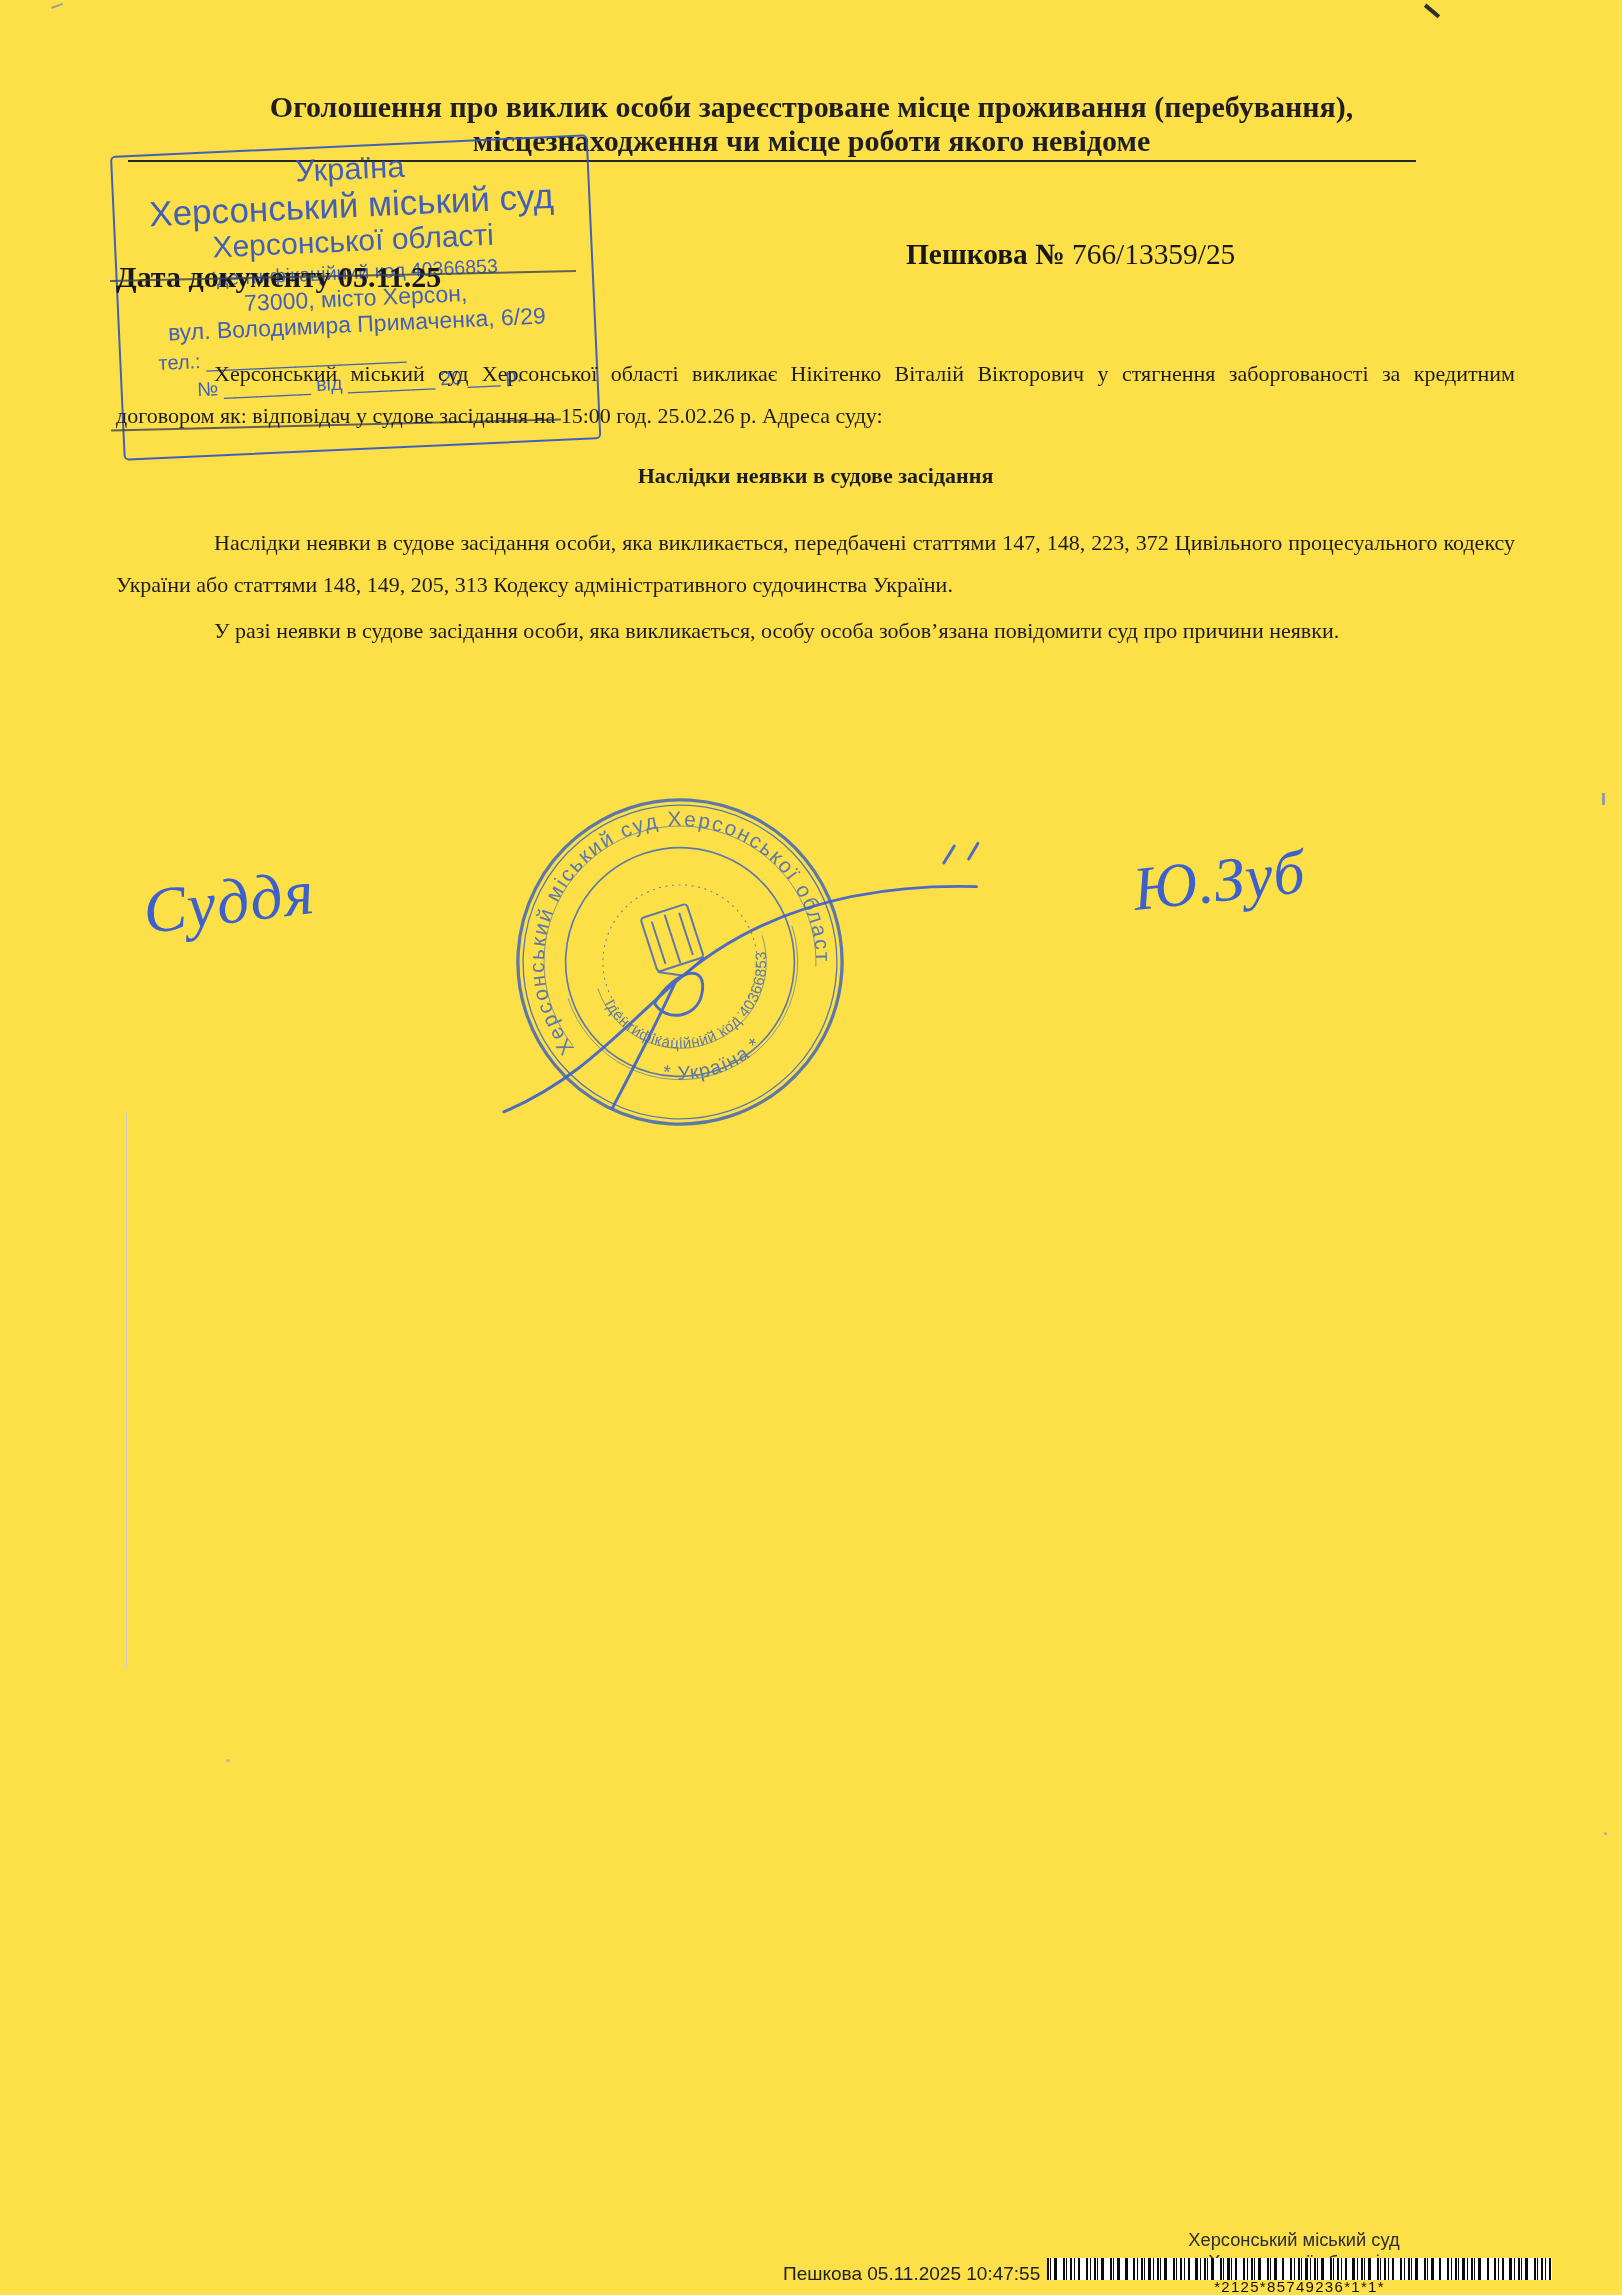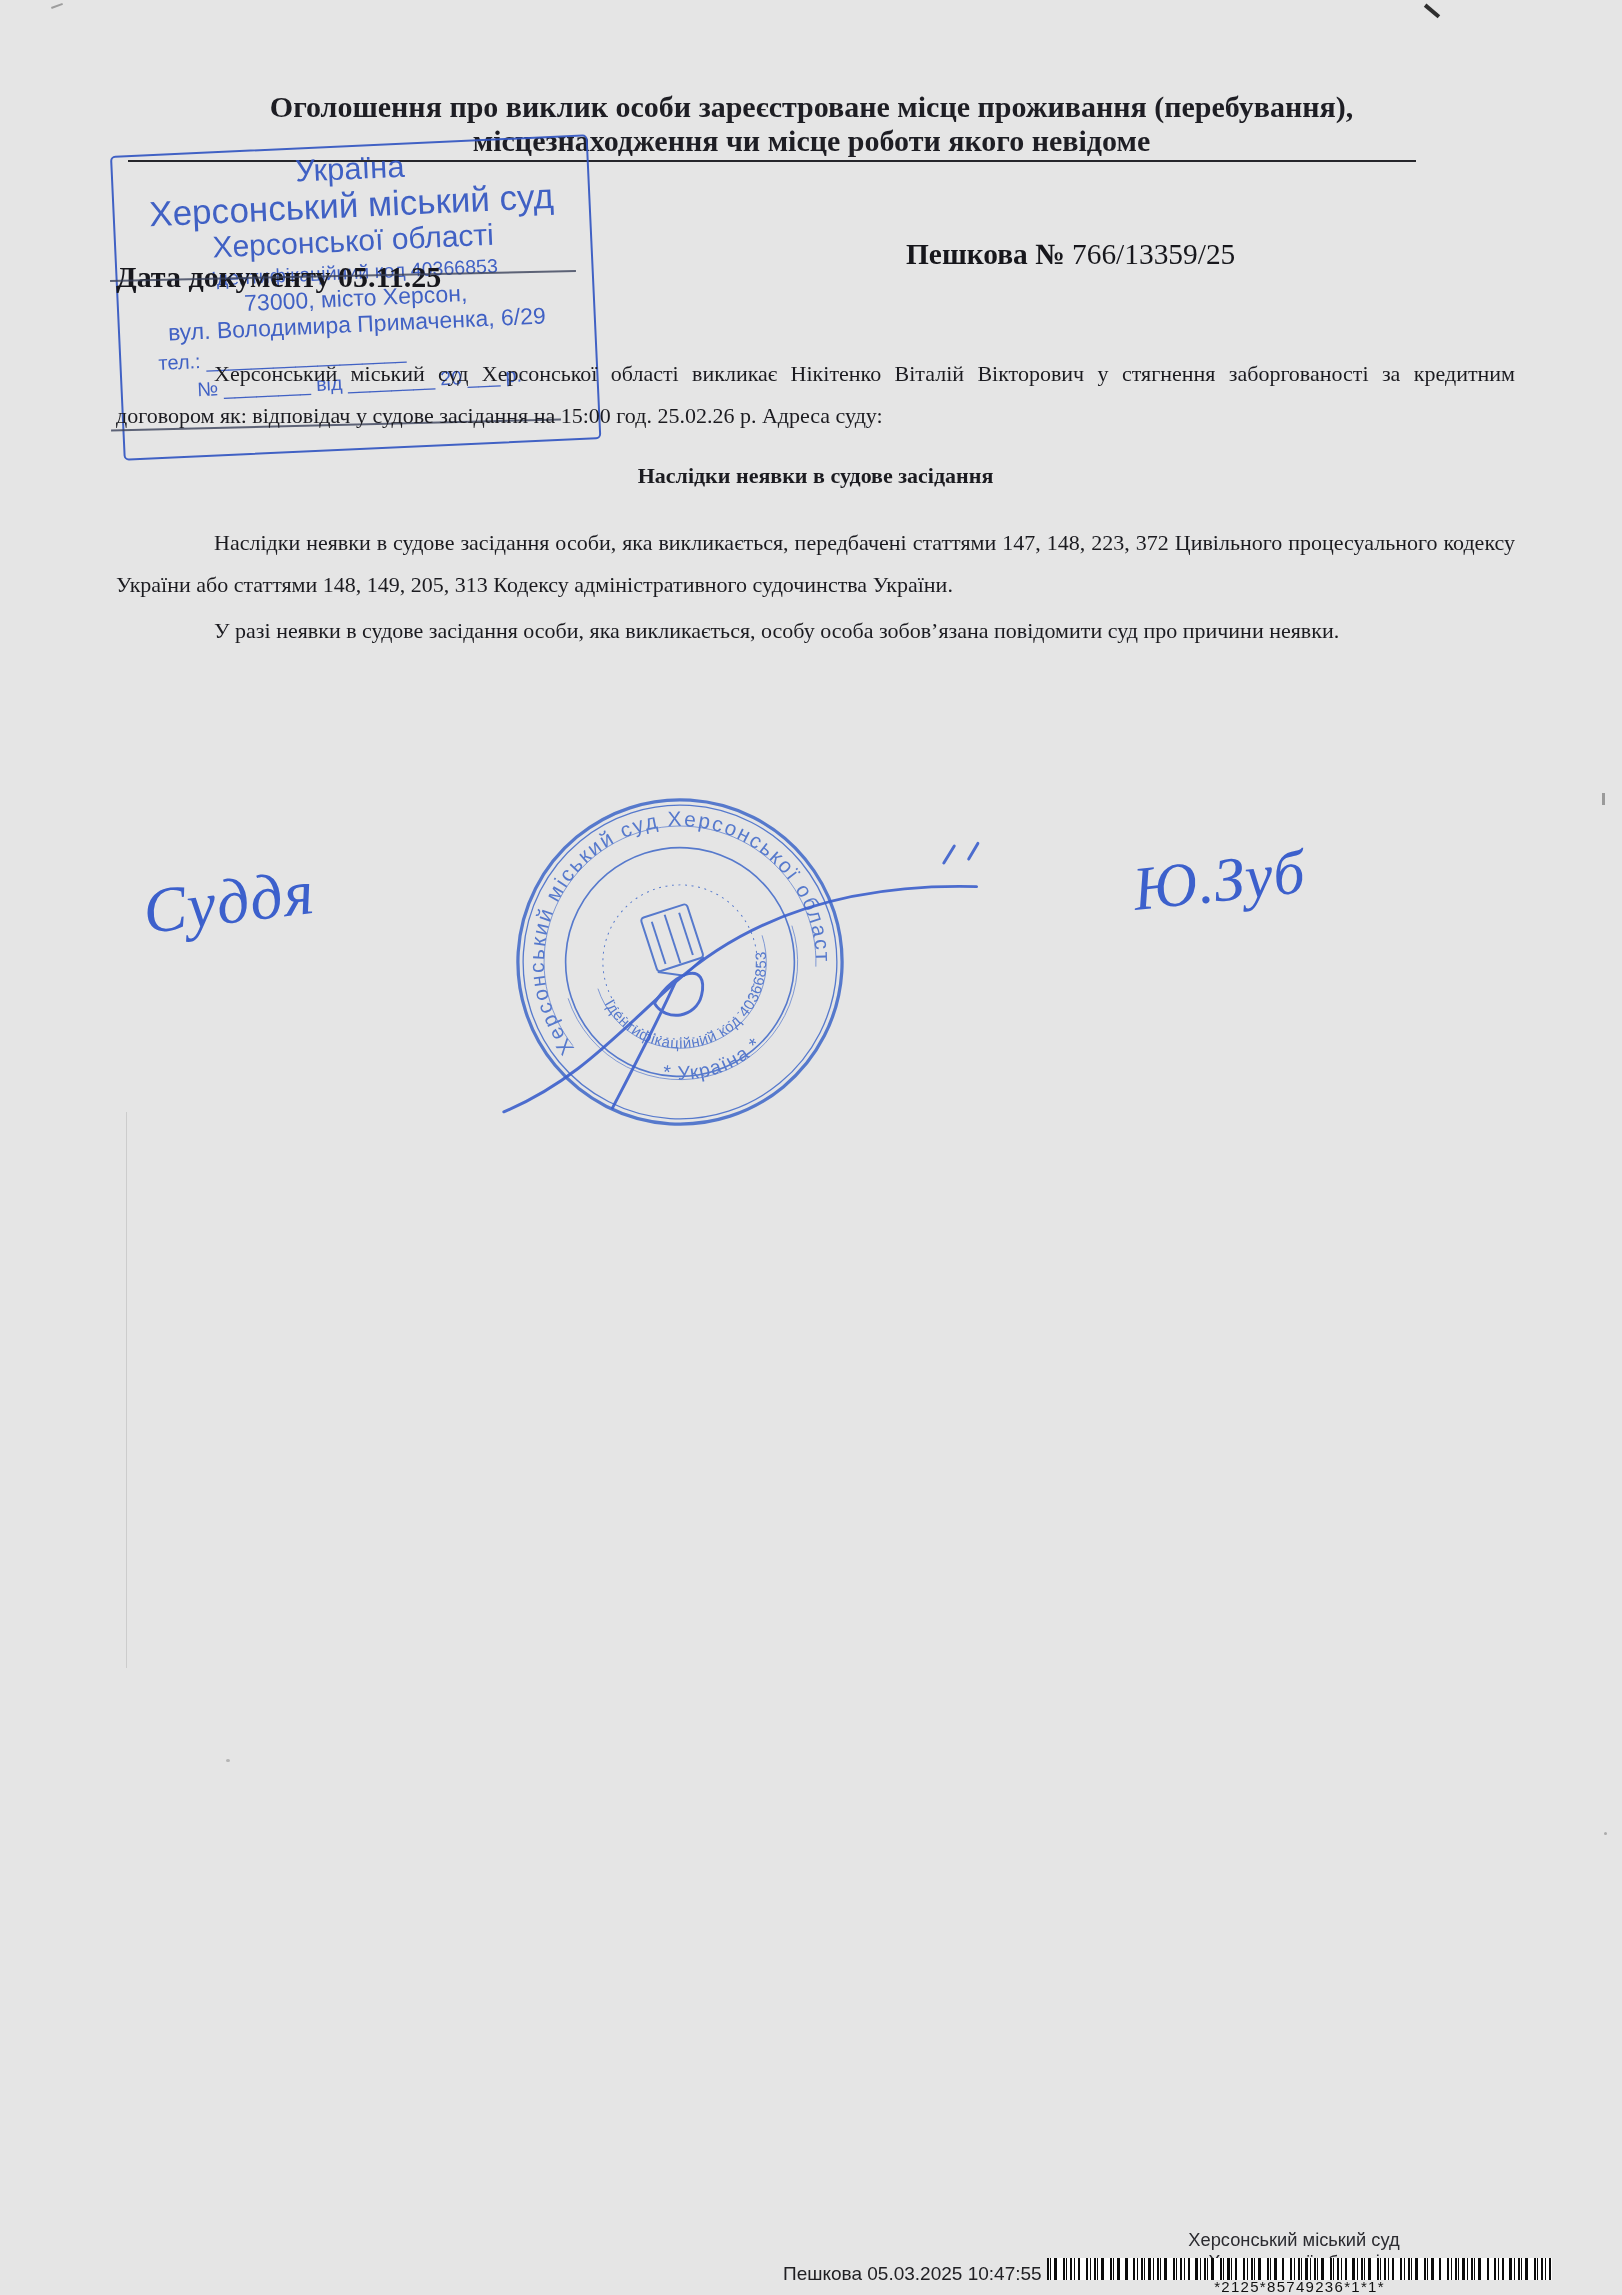--- a/index.html
+++ b/index.html
@@ -1,18 +1,18 @@
 <!DOCTYPE html>
 <html style="font-size:10.5px"><head>
 <meta charset="utf-8">
 <style>
   html,body{margin:0;padding:0;}
   body{width:1623px;height:2295px;background:#fdfdfb;}
   .page{position:relative;width:1623px;height:2295px;overflow:hidden;
-        font-family:"Liberation Serif",serif;color:#1e1e24;background:#e5e5e5;}
+        font-family:"Liberation Serif",serif;color:#1e1e24;background:#fde047;}
   .abs{position:absolute;}
 
   
   .title{left:0;top:90px;width:100%;text-align:center;font-weight:bold;font-size:30px;}
   .title2{top:124px;}
   .title-underline{left:128px;top:160px;width:1288px;height:2px;background:#26262b;}
 
   
   .stamp{left:110px;top:156px;width:478px;height:305px;border:2.6px solid #3356c2;border-radius:5.2px;
          transform:rotate(-2.6deg);transform-origin:top left;color:#3356c2;
@@ -146,21 +146,21 @@
       <path d="M 332,350 C 300,420 262,492 236,542"></path>
       <path d="M 300,382 C 332,330 384,318 372,370 C 364,404 318,412 300,382"></path>
       <path d="M 742,168 l 16,-26 M 780,162 l 14,-24"></path>
     </g>
   </svg>
 
   <div class="abs f-court">
     <div>Херсонський міський суд</div>
     <div>Херсонської області</div>
   </div>
-  <div class="abs f-op">Пешкова  05.03.2025 10:47:55</div>
+  <div class="abs f-op">Пешкова  05.11.2025 10:47:55</div>
   <div class="abs barcode"></div>
   <div class="abs f-code">*2125*85749236*1*1*</div>
 
   <div class="abs art1"></div>
   <div class="abs art2"></div>
   <div class="abs art3"></div>
   <div class="abs art4"></div>
   <div class="abs art5"></div>
   <div class="abs art6"></div>
 

